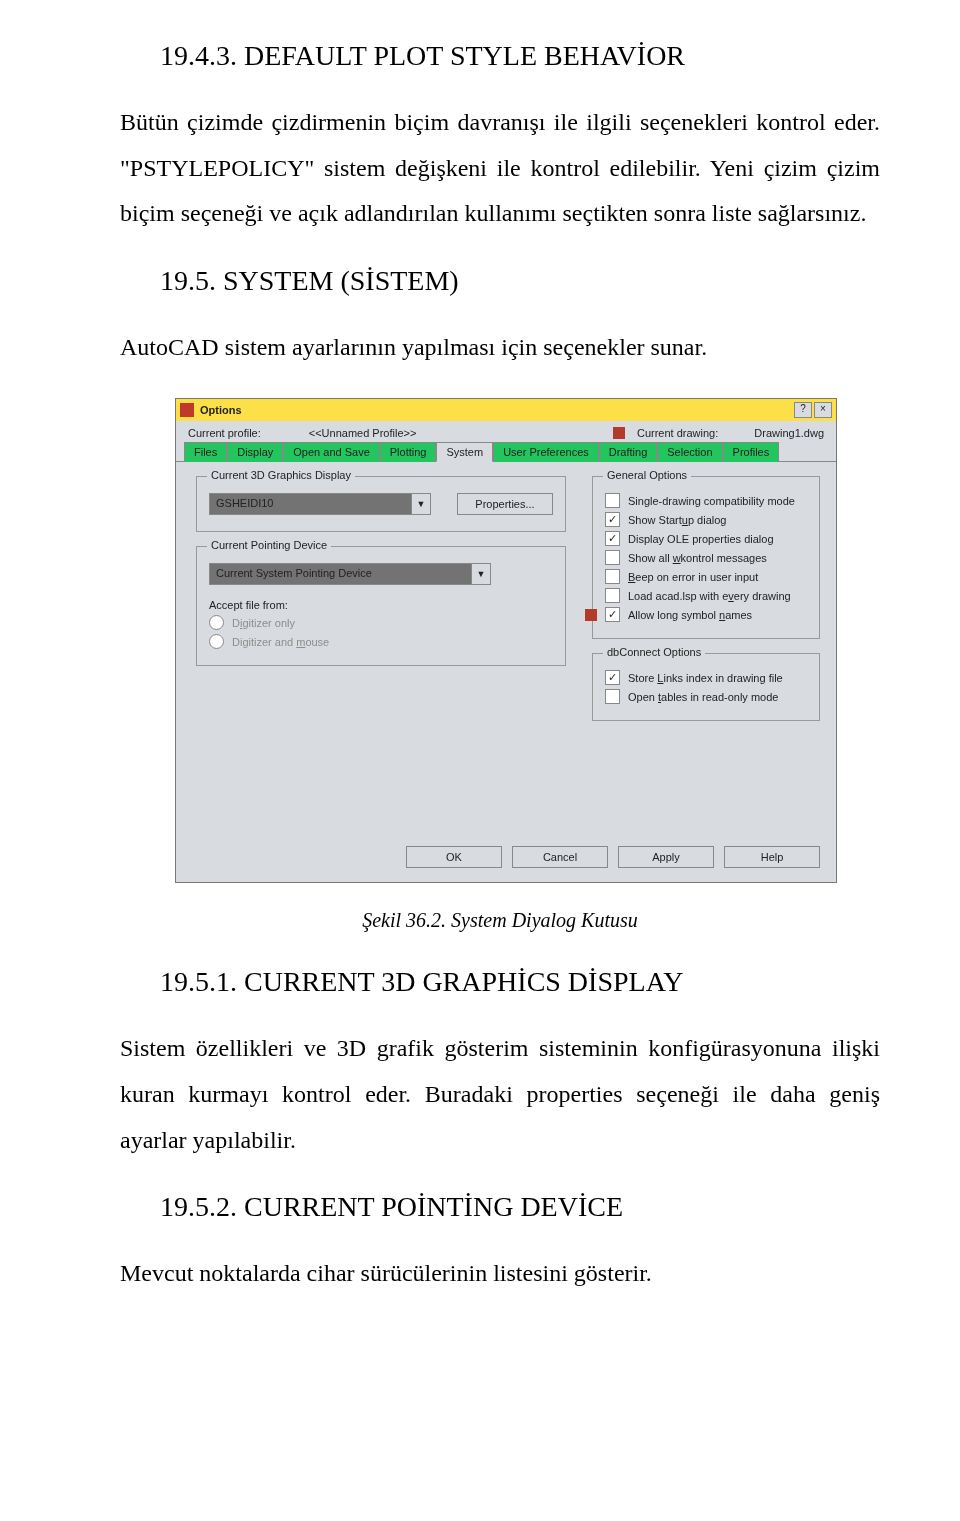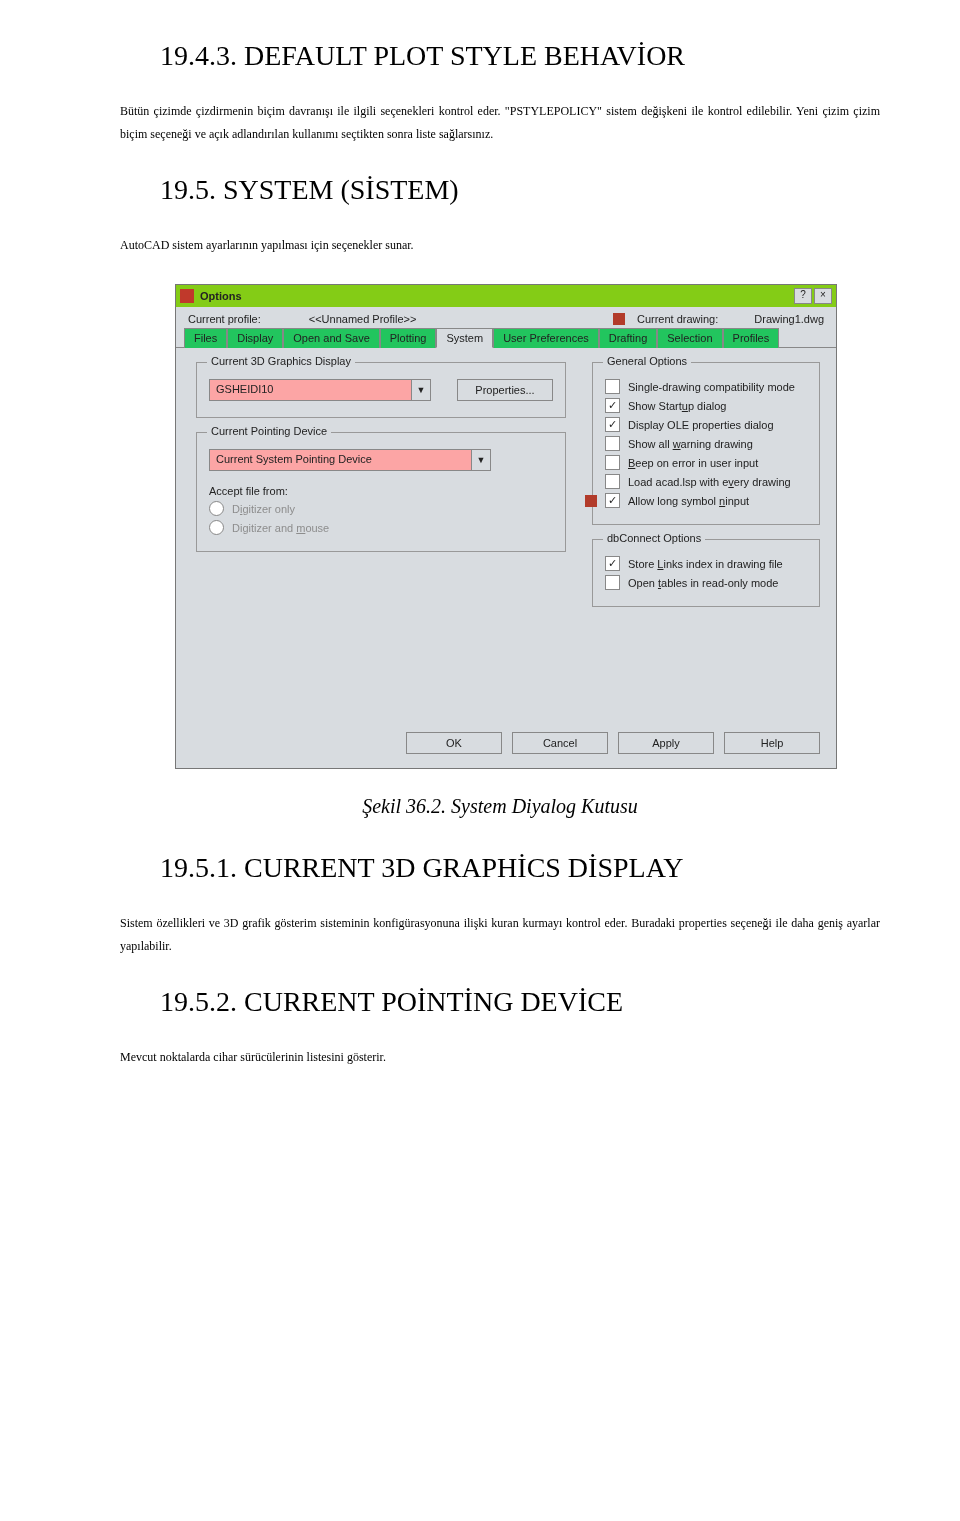--- a/index.html
+++ b/index.html
@@ -11,21 +11,21 @@
   }
   .page {
     padding: 40px 80px 60px 120px;
   }
   .h3 {
     font-weight: normal;
     font-size: 28px;
     margin: 0 0 28px 40px;
   }
   .para {
-    font-size: 12px;
+    font-size: 24px;
     line-height: 1.9;
     text-align: justify;
     margin: 0 0 28px 0;
   }
   .figcap {
     font-style: italic;
     font-size: 20px;
     text-align: center;
     margin: 26px 0 34px;
   }
@@ -35,21 +35,21 @@
     border: 1px solid #777;
     width: 660px;
     font-family: Tahoma, Arial, sans-serif;
     font-size: 11px;
     color: #222;
     background: #d8dce0;
   }
   .titlebar {
     display: flex;
     align-items: center;
-    background: #84cc16;
+    background: #fde047;
     height: 22px;
     padding: 0 4px;
   }
   .title-icon {
     width: 14px; height: 14px;
     background: #c0392b;
     margin-right: 6px;
   }
   .title-text { font-weight: bold; }
   .spacer { flex: 1; }
@@ -111,21 +111,21 @@
     left: 10px;
     background: #d8dce0;
     padding: 0 4px;
     font-size: 11px;
   }
   .dropdown {
     display: flex;
     align-items: stretch;
     height: 20px;
     border: 1px solid #888;
-    background: #fca5a5;
+    background: #737373;
     width: 220px;
   }
   .dropdown .val {
     flex: 1;
     padding: 3px 6px;
   }
   .dd-btn {
     width: 18px;
     border-left: 1px solid #888;
     background: #d8dce0;
@@ -250,34 +250,34 @@
           <div class="row">
               <div class="chk on"></div>
               <span class="label-inline"><span>Show Start</span><span class="u">u</span><span>p dialog</span></span>
             </div>
           <div class="row">
               <div class="chk on"></div>
               <span>Display OLE properties dialog</span>
             </div>
           <div class="row">
               <div class="chk"></div>
-              <span class="label-inline"><span>Show all </span><span class="u">w</span><span>arning drawing</span></span>
+              <span class="label-inline"><span>Show all </span><span class="u">w</span><span>kontrol messages</span></span>
             </div>
           <div class="row">
               <div class="chk"></div>
               <span class="label-inline"><span></span><span class="u">B</span><span>eep on error in user input</span></span>
             </div>
           <div class="row">
               <div class="chk"></div>
               <span class="label-inline"><span>Load acad.lsp with e</span><span class="u">v</span><span>ery drawing</span></span>
             </div>
           <div class="row" style="margin-left:-20px">
               <div class="red-square"></div>
               <div class="chk on"></div>
-              <span class="label-inline"><span>Allow long symbol </span><span class="u">n</span><span>input</span></span>
+              <span class="label-inline"><span>Allow long symbol </span><span class="u">n</span><span>ames</span></span>
             </div>
         </div>
 
         <div class="group">
           <div class="legend">dbConnect Options</div>
           <div class="row">
               <div class="chk on"></div>
               <span class="label-inline"><span>Store </span><span class="u">L</span><span>inks index in drawing file</span></span>
             </div>
           <div class="row">

